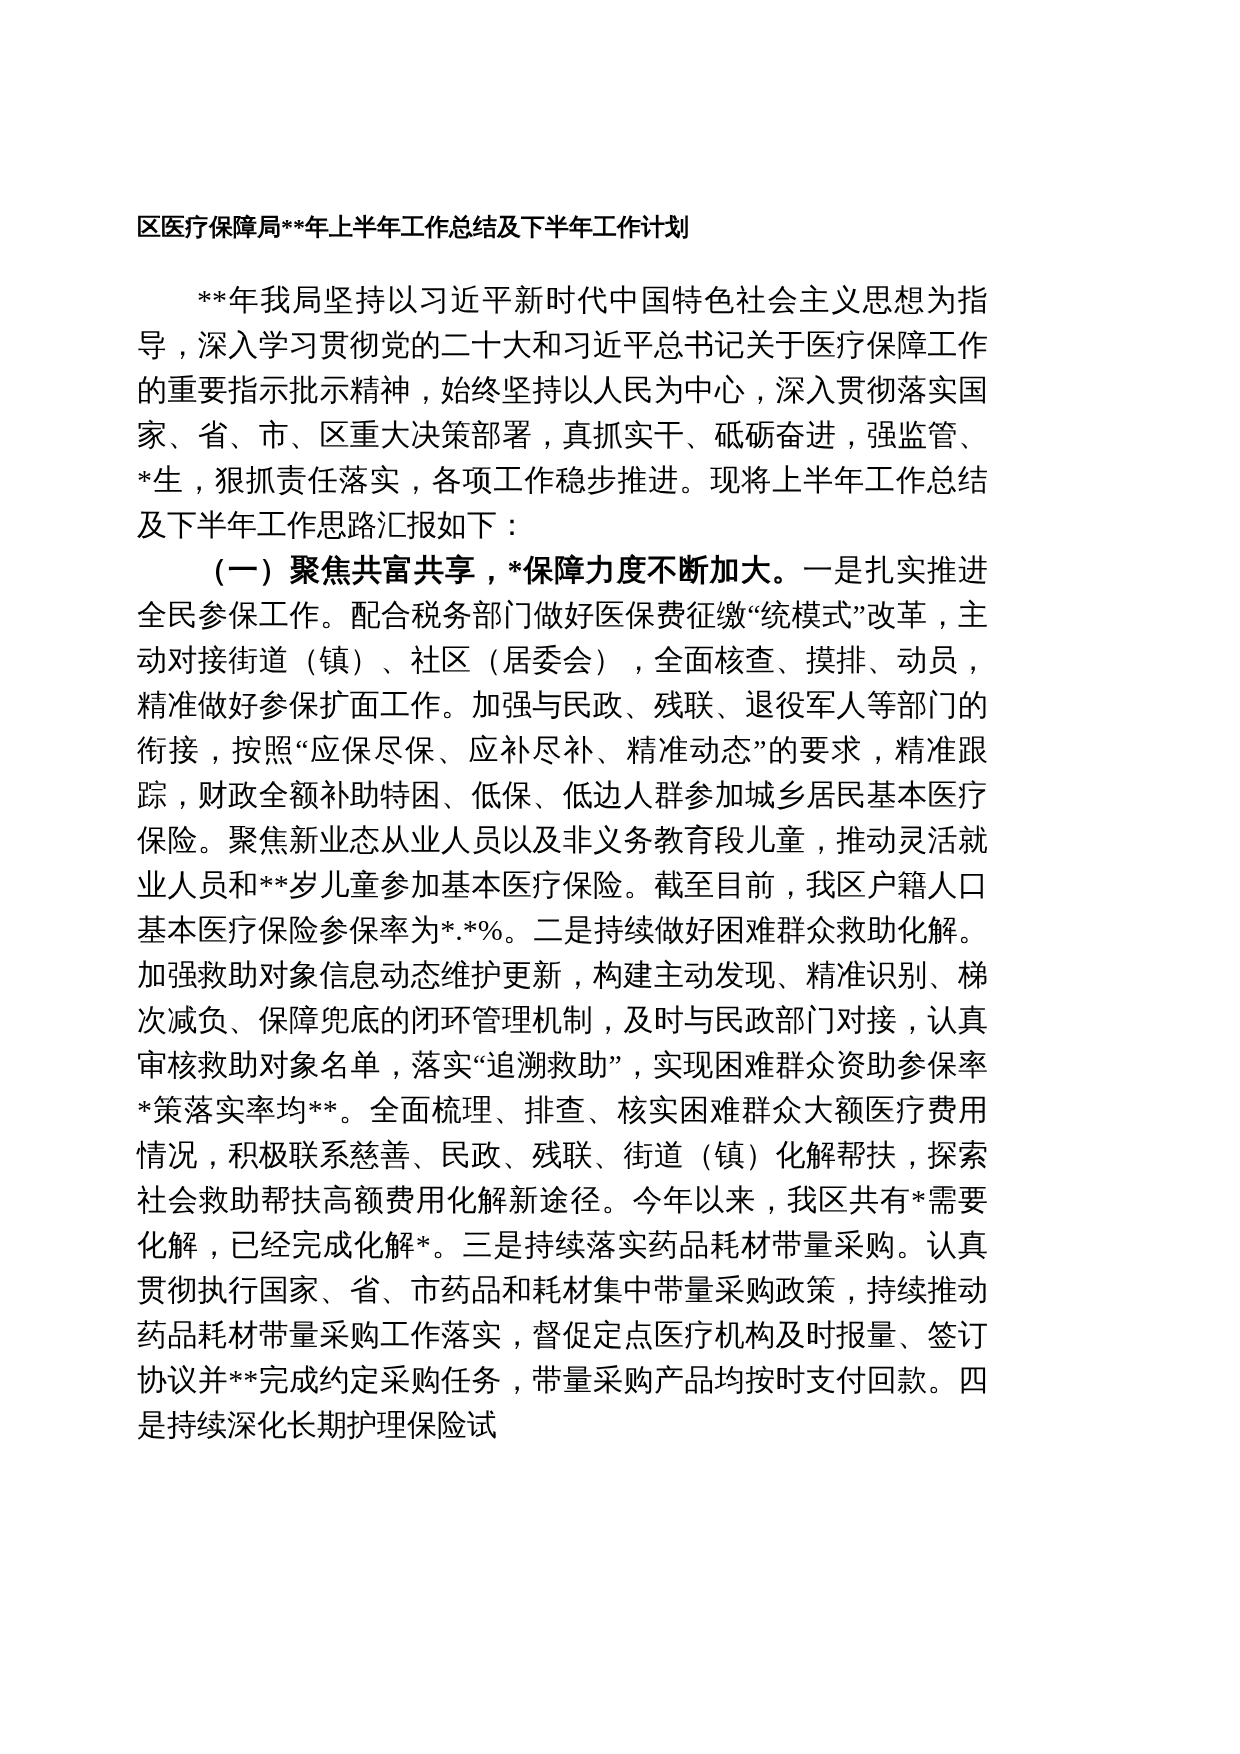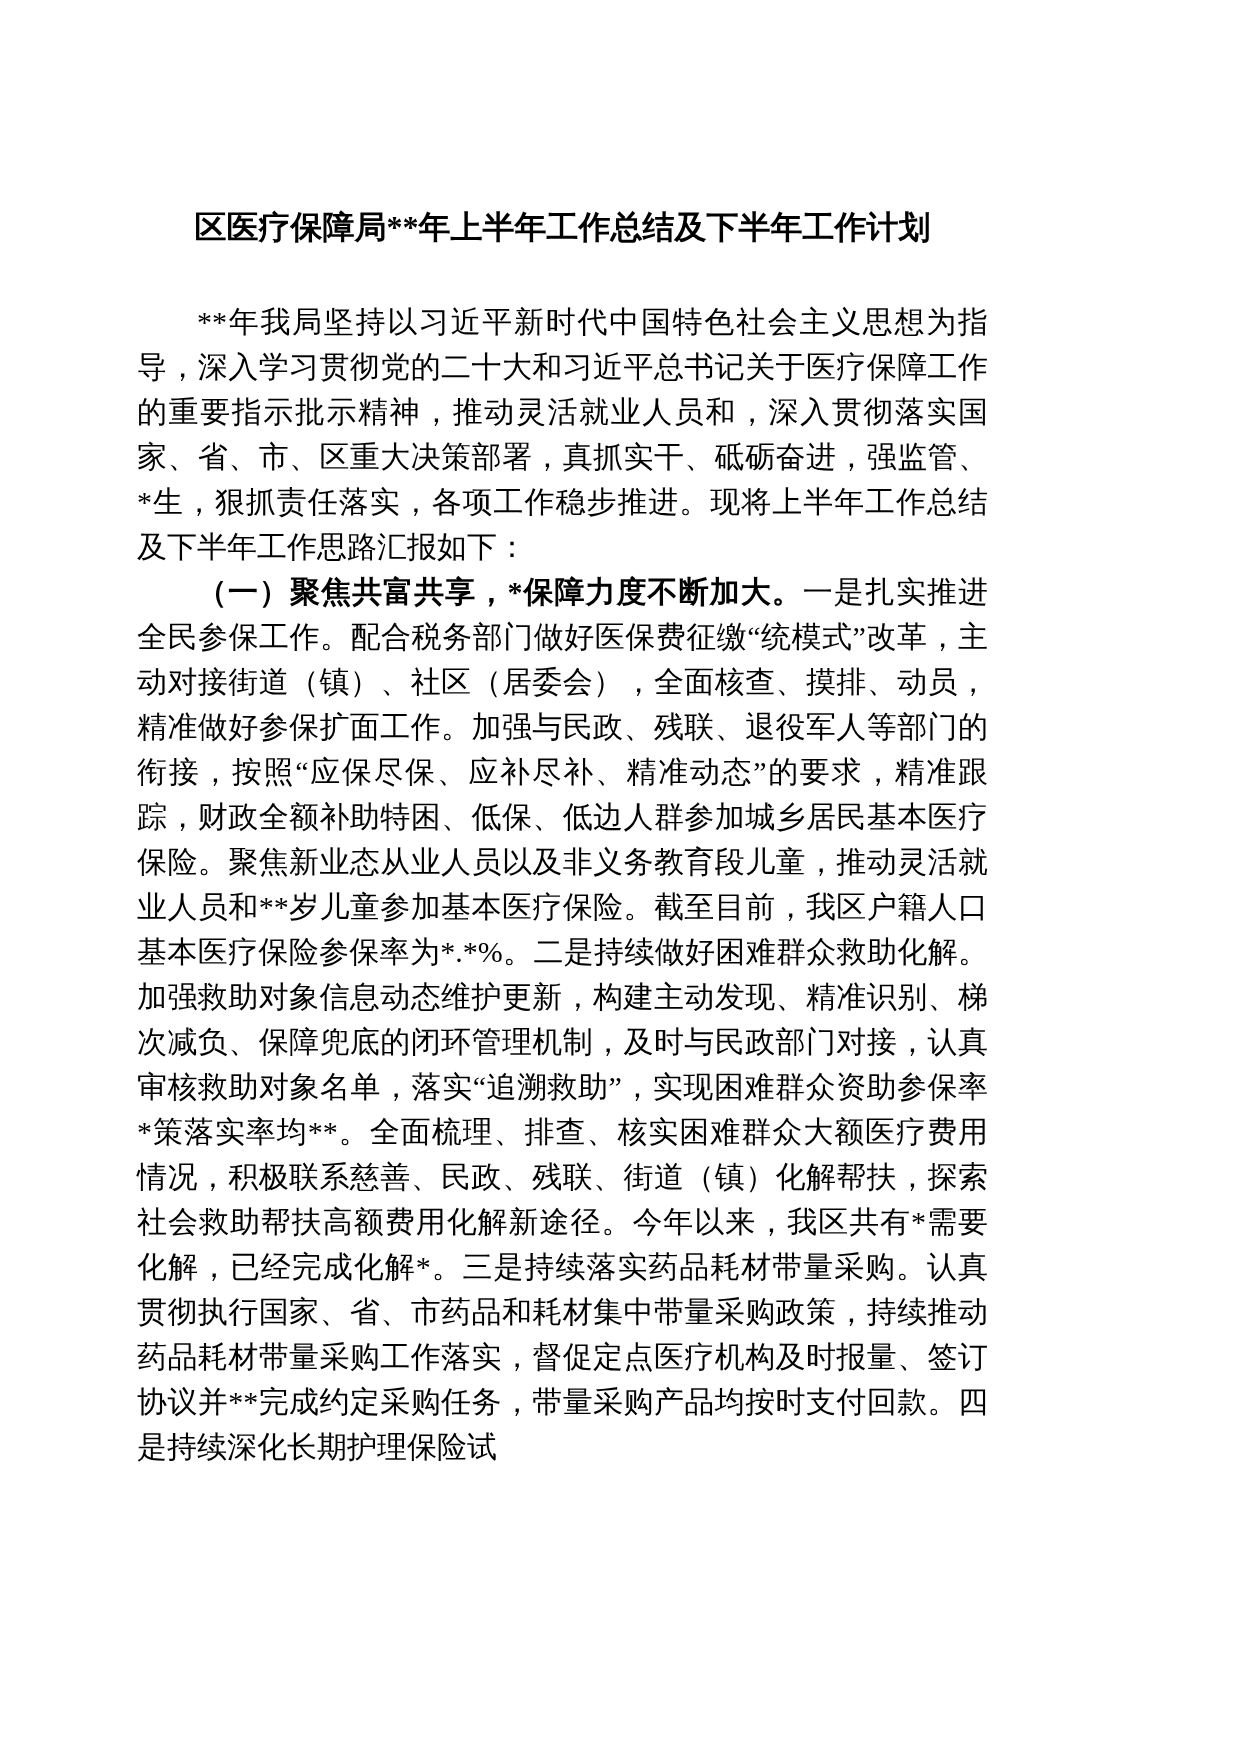--- a/index.html
+++ b/index.html
@@ -15,25 +15,25 @@
   .page {
     position: absolute;
     top: 0;
     left: 0;
     width: 1240px;
     height: 1754px;
     background: #ffffff;
     padding: 205px 252px 60px 137px;
   }
   .doc-title {
-    font-size: 32px;
+    font-size: 24px;
     line-height: 44px;
     font-weight: 700;
-    text-align: center;
-    margin-bottom: 50px;
+    text-align: left;
+    margin-bottom: 28px;
     font-family: "Liberation Serif", serif;
   }
   .doc-body {
     width: 851px;
   }
   .para {
     font-size: 30px;
     line-height: 45px;
     text-align: justify;
     text-indent: 2em;
@@ -42,16 +42,16 @@
   }
   .para.heading { font-weight: 700; }
   .run-bold { font-weight: 700; }
 </style>
 </head>
 <body>
 
 <div class="page">
   <h1 class="doc-title">区医疗保障局**年上半年工作总结及下半年工作计划</h1>
   <div class="doc-body" id="doc-body">
-      <p class="para"><span>**年我局坚持以习近平新时代中国特色社会主义思想为指导，深入学习贯彻党的二十大和习近平总书记关于医疗保障工作的重要指示批示精神，推动灵活就业人员和，深入贯彻落实国家、省、市、区重大决策部署，真抓实干、砥砺奋进，强监管、*生，狠抓责任落实，各项工作稳步推进。现将上半年工作总结及下半年工作思路汇报如下：</span></p>
+      <p class="para"><span>**年我局坚持以习近平新时代中国特色社会主义思想为指导，深入学习贯彻党的二十大和习近平总书记关于医疗保障工作的重要指示批示精神，始终坚持以人民为中心，深入贯彻落实国家、省、市、区重大决策部署，真抓实干、砥砺奋进，强监管、*生，狠抓责任落实，各项工作稳步推进。现将上半年工作总结及下半年工作思路汇报如下：</span></p>
       <p class="para"><span class="run-bold">（一）聚焦共富共享，*保障力度不断加大。</span><span>一是扎实推进全民参保工作。配合税务部门做好医保费征缴“统模式”改革，主动对接街道（镇）、社区（居委会），全面核查、摸排、动员，精准做好参保扩面工作。加强与民政、残联、退役军人等部门的衔接，按照“应保尽保、应补尽补、精准动态”的要求，精准跟踪，财政全额补助特困、低保、低边人群参加城乡居民基本医疗保险。聚焦新业态从业人员以及非义务教育段儿童，推动灵活就业人员和**岁儿童参加基本医疗保险。截至目前，我区户籍人口基本医疗保险参保率为*.*%。二是持续做好困难群众救助化解。加强救助对象信息动态维护更新，构建主动发现、精准识别、梯次减负、保障兜底的闭环管理机制，及时与民政部门对接，认真审核救助对象名单，落实“追溯救助”，实现困难群众资助参保率*策落实率均**。全面梳理、排查、核实困难群众大额医疗费用情况，积极联系慈善、民政、残联、街道（镇）化解帮扶，探索社会救助帮扶高额费用化解新途径。今年以来，我区共有*需要化解，已经完成化解*。三是持续落实药品耗材带量采购。认真贯彻执行国家、省、市药品和耗材集中带量采购政策，持续推动药品耗材带量采购工作落实，督促定点医疗机构及时报量、签订协议并**完成约定采购任务，带量采购产品均按时支付回款。四是持续深化长期护理保险试</span></p>
     </div>
 </div>
 
 </body></html>

